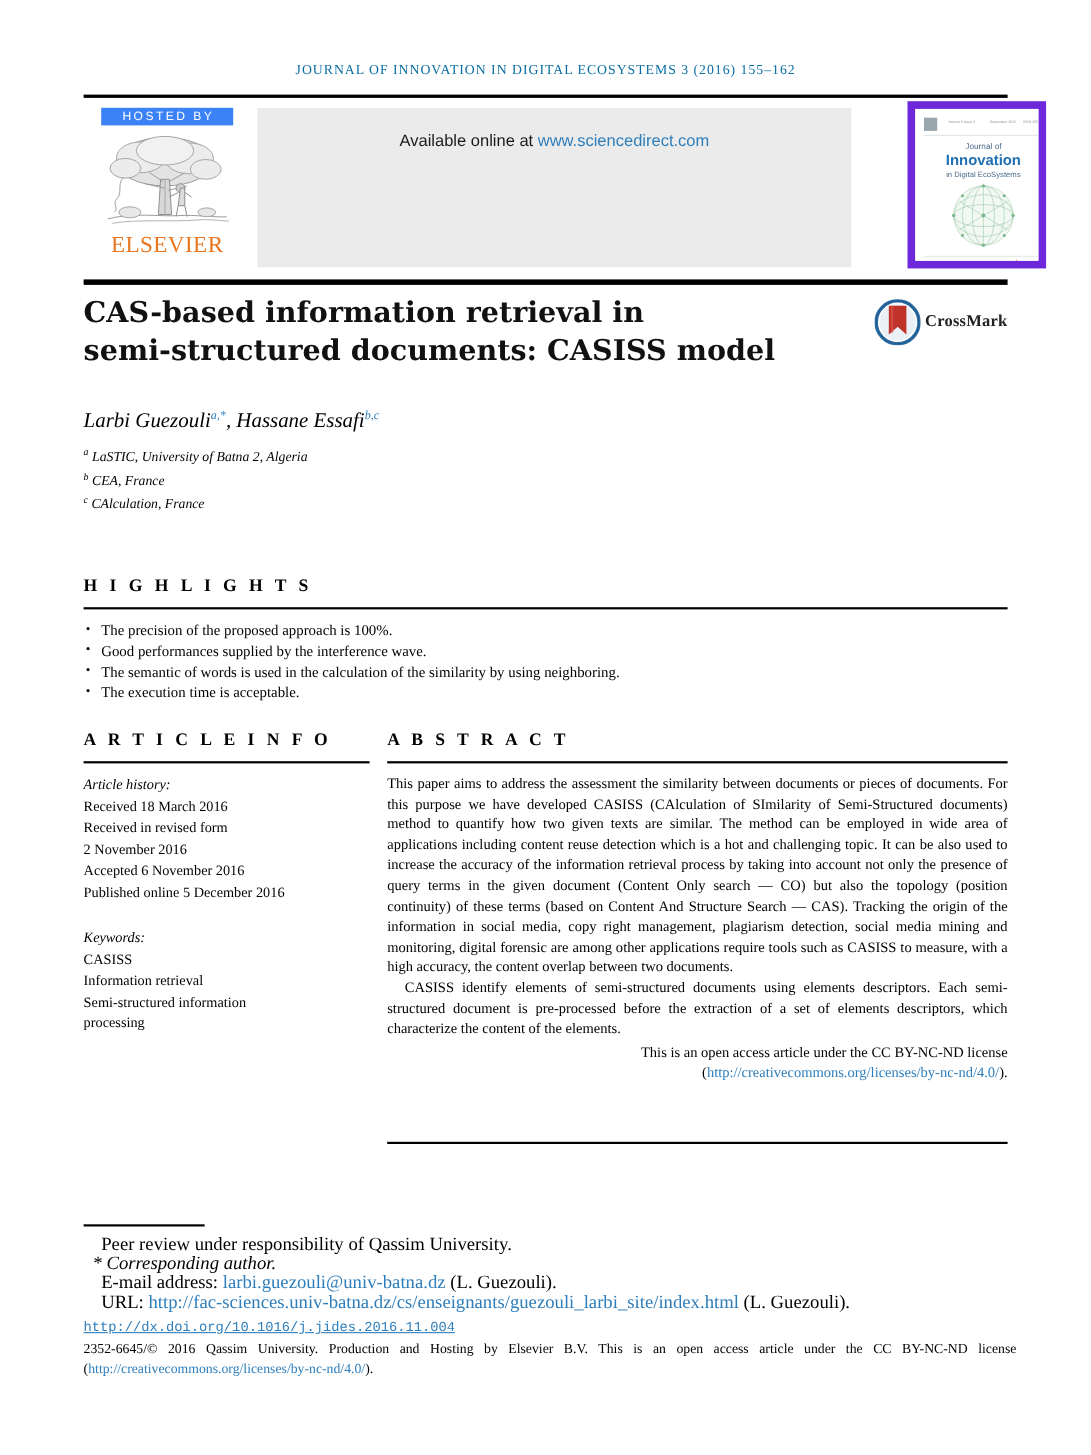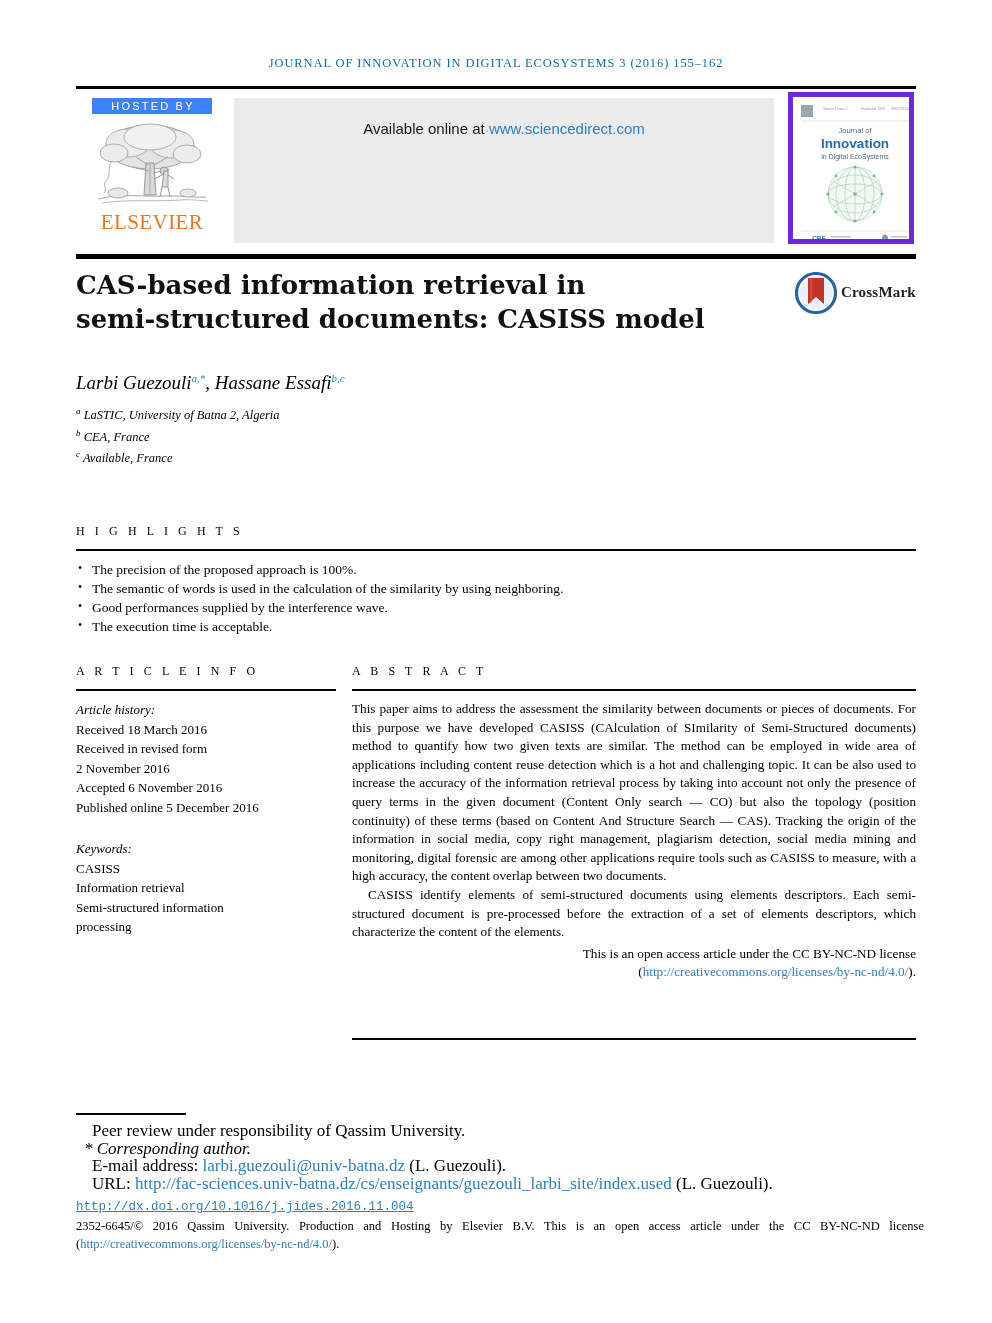--- a/index.html
+++ b/index.html
@@ -105,24 +105,24 @@
     letter-spacing: -0.6px;
   }
   .sd-home {
     margin-top: 28px;
     font-size: 13px;
     color: #1a1a1a;
   }
 
   .cover-thumb {
     position: absolute;
-    left: 712px; top: 0px;
+    left: 749px; top: 0px;
     width: 126px;
     height: 152px;
-    border: 5px solid #6d28d9;
+    border: 7px solid #6d28d9;
     background: #ffffff;
     box-sizing: border-box;
     overflow: hidden;
   }
 
   .rule-black-bar {
     position: absolute;
     left: 76px; top: 254px;
     width: 840px;
     height: 5px;
@@ -174,22 +174,22 @@
     font-family: "Liberation Serif", serif;
     font-style: italic;
     font-size: 12.5px;
     line-height: 17.5px;
   }
   .affils sup { font-size: 9px; }
 
   
   .sec-head {
     font-family: "Liberation Serif", serif;
-    font-weight: normal;
-    font-size: 12px;
+    font-weight: bold;
+    font-size: 16px;
     letter-spacing: 3.6px;
   }
   .rule-thin { height: 2px; background: #000; }
 
   .highlights {
     position: absolute;
     left: 76px; top: 524px;
     width: 840px;
   }
   .highlights .rule-thin { margin-top: 10px; width: 840px; }
@@ -415,30 +415,30 @@
       <path d="M15 6 L17 6 L17 30 L15 31 Z" fill="#d8564c" opacity="0.7"></path>
       <circle cx="21" cy="21" r="19.5" fill="none" stroke="#1f5c93" stroke-width="1"></circle>
     </svg>
     <div class="crossmark-label">CrossMark</div>
   </div>
 
   <div class="authors">Larbi Guezouli<sup>a,*</sup>, Hassane Essafi<sup>b,c</sup></div>
   <div class="affils">
     <div><sup>a</sup> <span>LaSTIC, University of Batna 2, Algeria</span></div>
     <div><sup>b</sup> <span>CEA, France</span></div>
-    <div><sup>c</sup> <span>Available, France</span></div>
+    <div><sup>c</sup> <span>CAlculation, France</span></div>
   </div>
 
   <div class="highlights">
     <div class="sec-head">H I G H L I G H T S</div>
     <div class="rule-thin"></div>
     <ul class="hl-list">
       <li>The precision of the proposed approach is 100%.</li>
+      <li>Good performances supplied by the interference wave.</li>
       <li>The semantic of words is used in the calculation of the similarity by using neighboring.</li>
-      <li>Good performances supplied by the interference wave.</li>
       <li>The execution time is acceptable.</li>
     </ul>
   </div>
 
   <div class="info-col">
     <div class="sec-head">A R T I C L E   I N F O</div>
     <div class="rule-thin"></div>
     <div class="info-body">
       <div class="label">Article history:</div>
       <div>Received 18 March 2016</div>
@@ -468,19 +468,19 @@
       <div><span>(</span><a href="#">http://creativecommons.org/licenses/by-nc-nd/4.0/</a><span>).</span></div>
     </div>
   </div>
   <div class="rule-abs-bottom"></div>
 
   <div class="foot-rule"></div>
   <div class="footnotes">
     <div class="fn-indent">Peer review under responsibility of Qassim University.</div>
     <div class="fn-star">* Corresponding author.</div>
     <div class="fn-indent"><span>E-mail address: </span><a href="#">larbi.guezouli@univ-batna.dz</a><span> (L. Guezouli).</span></div>
-    <div class="fn-indent"><span>URL: </span><a href="#">http://fac-sciences.univ-batna.dz/cs/enseignants/guezouli_larbi_site/index.used</a><span> (L. Guezouli).</span></div>
+    <div class="fn-indent"><span>URL: </span><a href="#">http://fac-sciences.univ-batna.dz/cs/enseignants/guezouli_larbi_site/index.html</a><span> (L. Guezouli).</span></div>
   </div>
 
   <a class="doi-line" href="#">http://dx.doi.org/10.1016/j.jides.2016.11.004</a>
   <div class="license-line"><span>2352-6645/© 2016 Qassim University. Production and Hosting by Elsevier B.V. This is an open access article under the CC BY-NC-ND license (</span><a href="#">http://creativecommons.org/licenses/by-nc-nd/4.0/</a><span>).</span></div>
 
 </div>
 
 </body></html>

